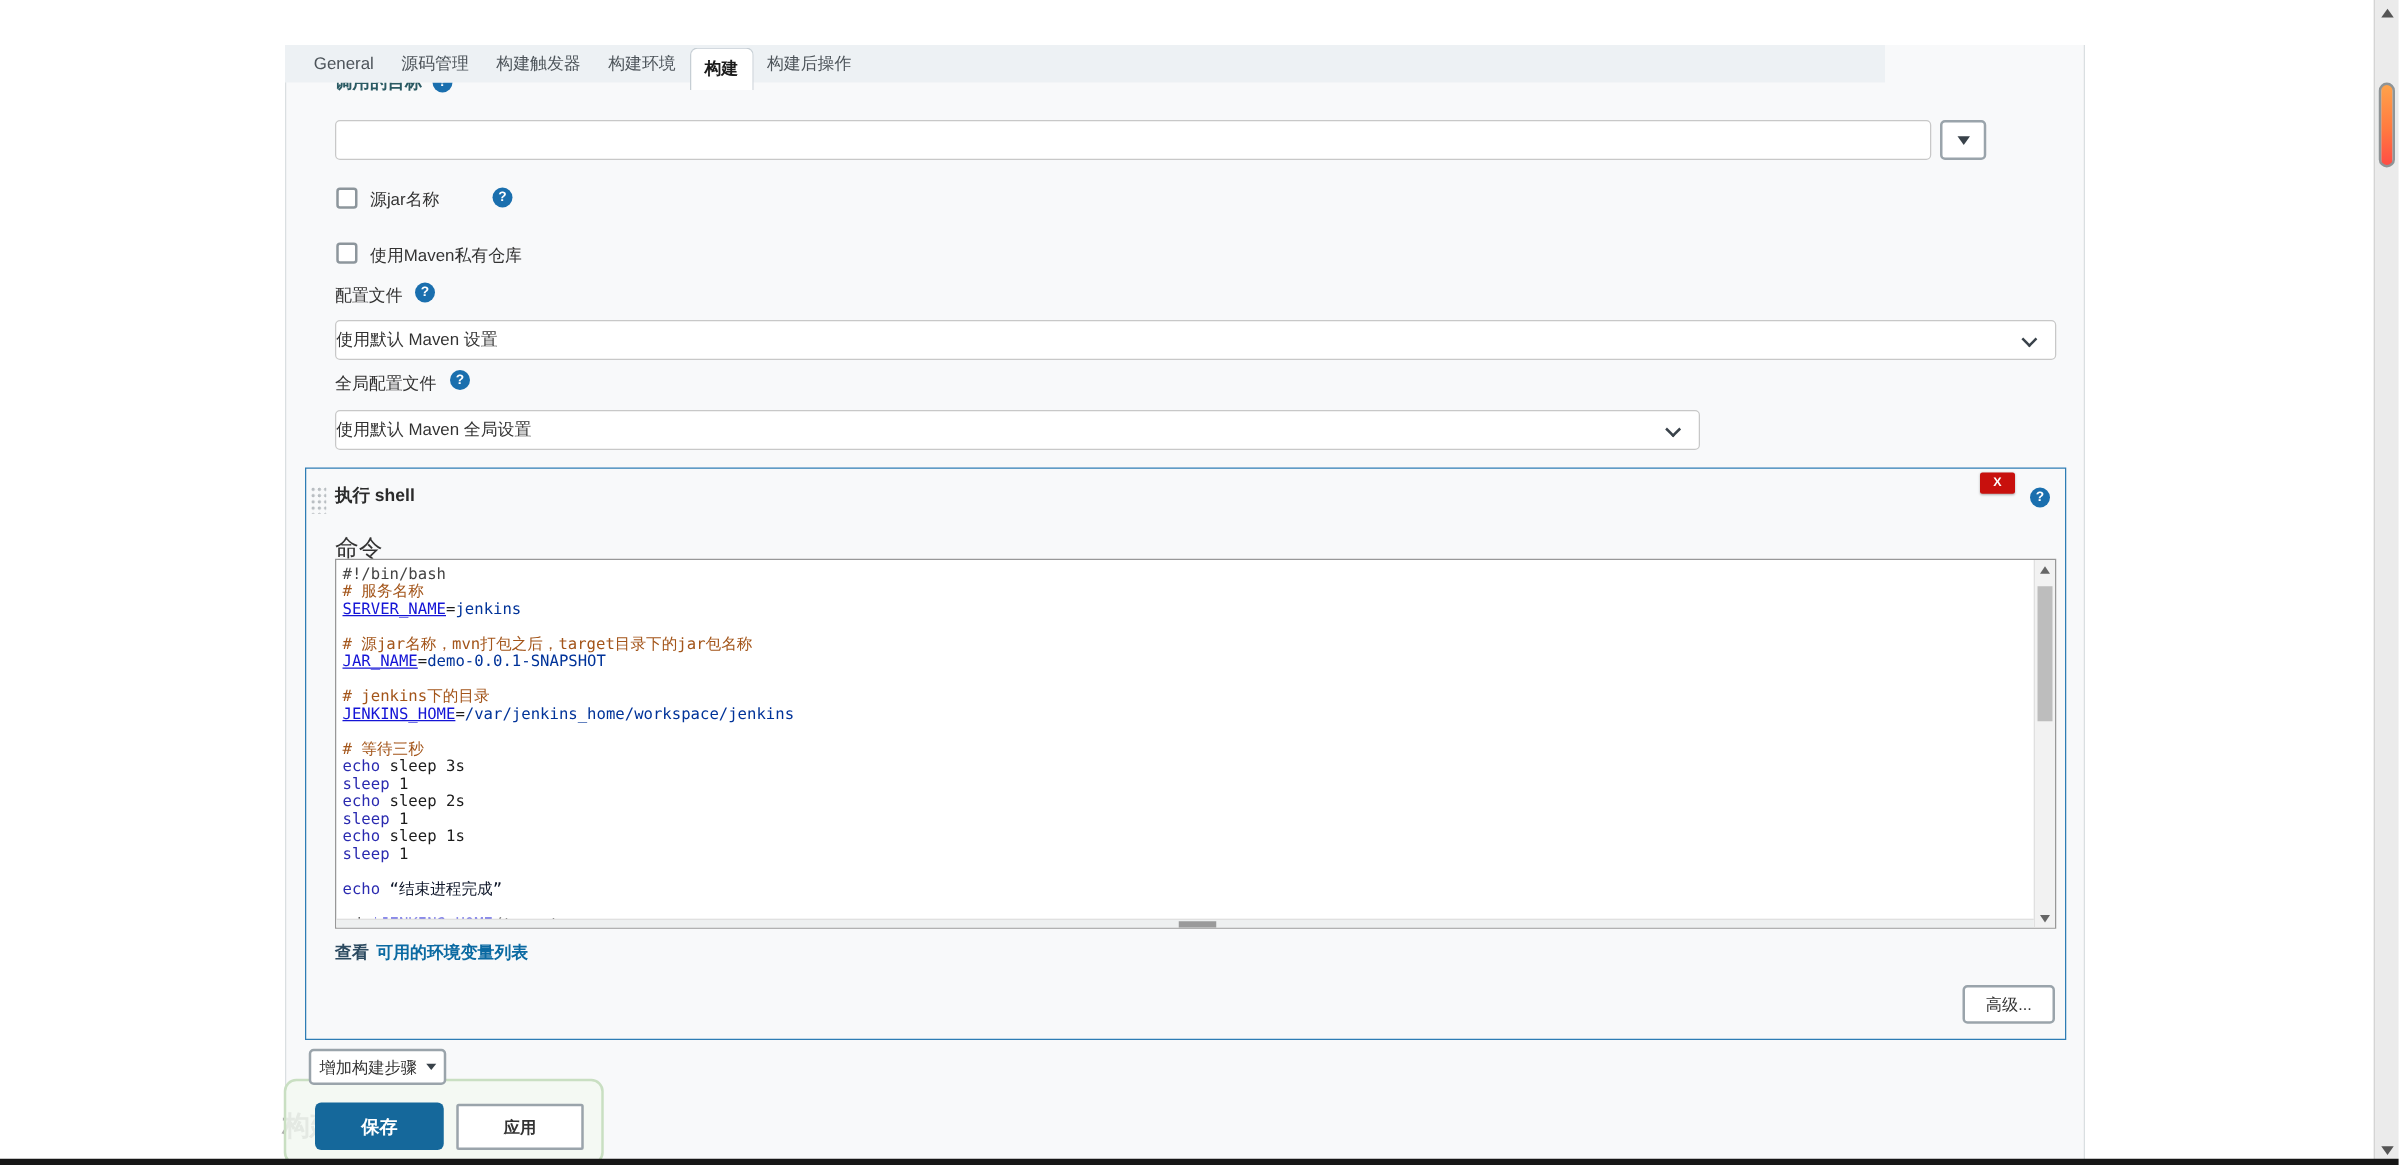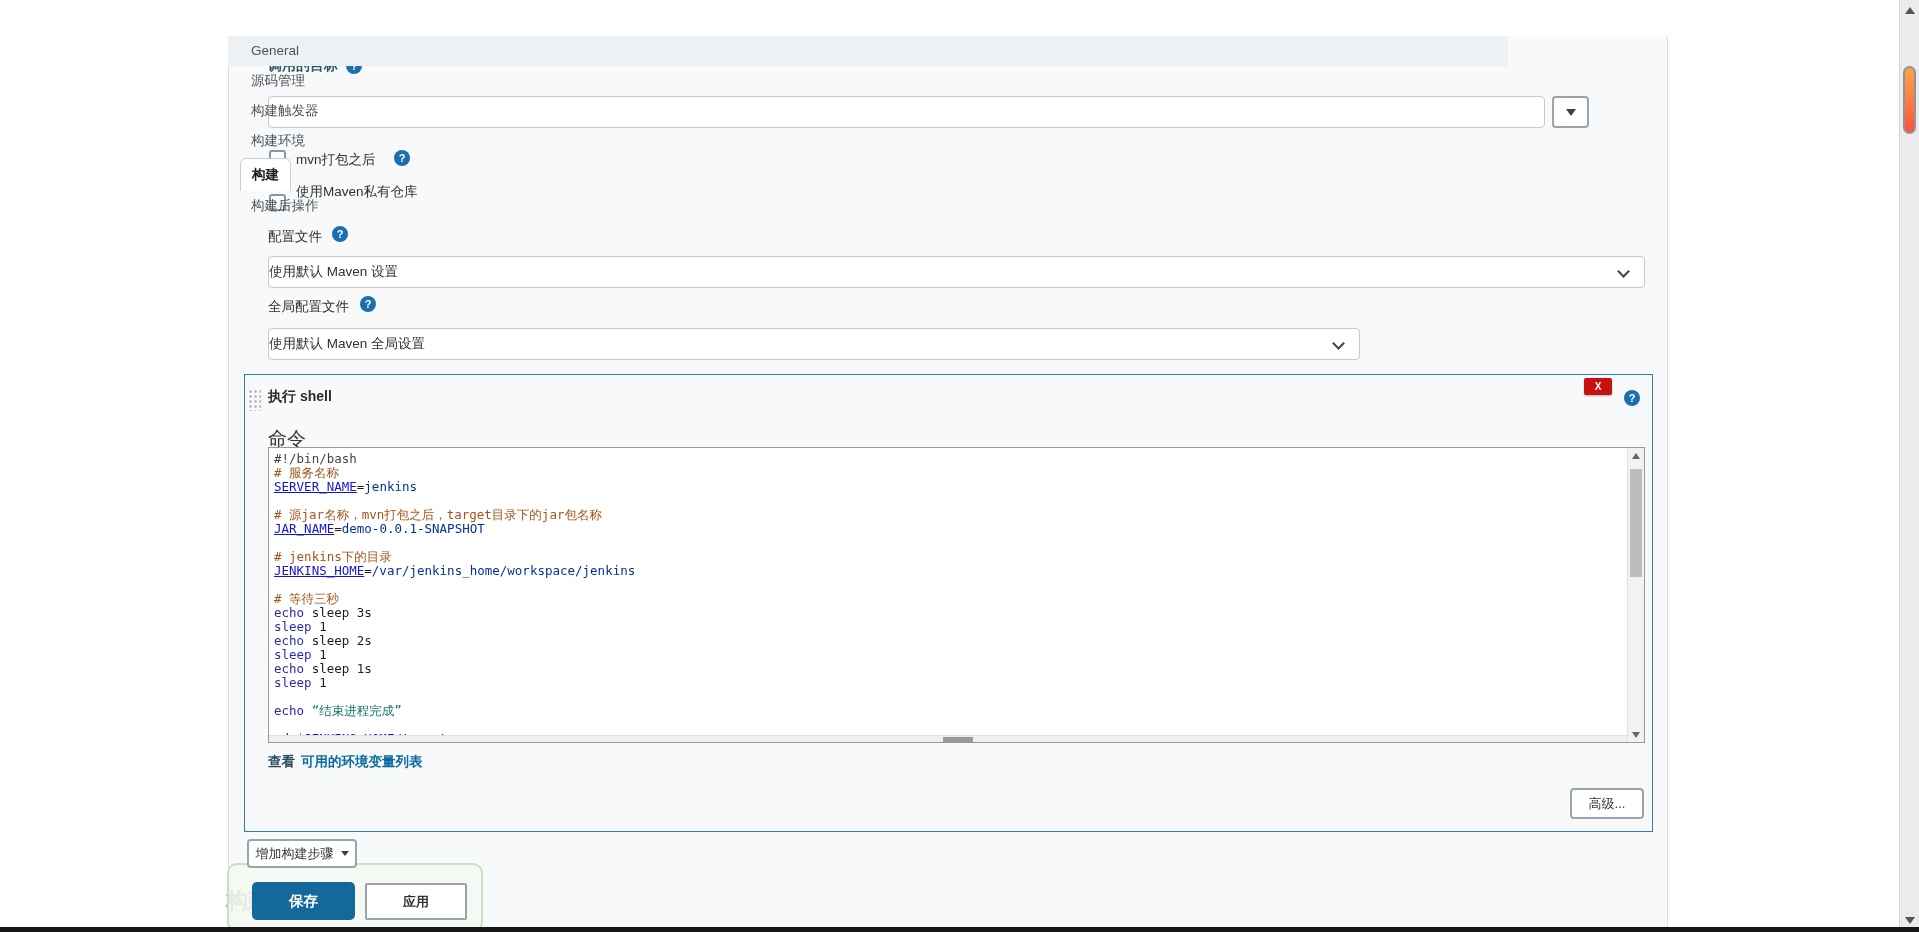--- a/index.html
+++ b/index.html
@@ -24,21 +24,21 @@
     border-top:7px solid #555; position:absolute; left:5px; top:917px; }
   #win-thumb { position:absolute; left:3px; top:66px; width:13px; height:68px; border-radius:7px;
     border:2px solid #8f9496; background:linear-gradient(180deg,#ffa24a 0%,#ff7a40 55%,#ff4d45 100%); }
 
   
   #content { left:228px; top:36px; width:1440px; height:896px; background:#f8f9fa;
     border-left:1px solid #dadfe1; border-right:1px solid #dadfe1; }
 
   
   #tab-strip { left:228px; top:36px; width:1280px; height:30px; background:#edf1f4;
-    display:flex; align-items:flex-start; padding-left:12px; z-index:6;flex-direction:column; }
+    display:flex; align-items:flex-start; padding-left:12px; z-index:6; }
   .tab { padding:0 11px; height:30px; line-height:30px; font-size:13.5px; color:#4d545a; cursor:pointer; }
   .tab.active { background:#fff; border:1px solid #c6ced4; border-bottom:none; border-radius:6px 6px 0 0;
     height:34px; line-height:32px; margin-top:2px; font-weight:bold; color:#1b1b1b; z-index:7; }
 
   
   #clipped-label-wrap { left:268px; top:66px; width:180px; height:9px; overflow:hidden; z-index:2; }
   #clipped-label-wrap .inner { position:relative; top:-9px; font-size:14px; font-weight:bold; color:#2a5a63;
     display:flex; align-items:center; gap:8px; }
 
   
@@ -71,21 +71,21 @@
   #code-area { left:268px; top:447px; width:1377px; height:296px; background:#fff; border:1px solid #989898; }
   #code-pre { position:absolute; left:0; top:0; right:17px; bottom:7px; overflow:hidden; padding:4px 0 0 5px;
     font-family:"DejaVu Sans Mono", monospace; font-size:12.5px; line-height:14px; white-space:pre; cursor:text; }
   .code-line { height:14px; }
   .tok-m { color:#444; }
   .tok-p { color:#1c1c1c; }
   .tok-c { color:#a3551a; }
   .tok-v { color:#1414d6; text-decoration:underline; }
   .tok-val { color:#003399; }
   .tok-kw { color:#2a2ab0; }
-  .tok-str { color:#0f766e;margin-top:24px; }
+  .tok-str { color:#0f172a;margin-top:24px; }
   #code-vscroll { position:absolute; right:0; top:0; width:17px; bottom:0; background:#f2f2f2; border-left:1px solid #e0e0e0; }
   #code-vthumb { position:absolute; left:2px; top:21px; width:12px; height:108px; background:#bdbdbd; }
   .mini-arrow-up { width:0; height:0; border-left:4px solid transparent; border-right:4px solid transparent;
     border-bottom:6px solid #666; position:absolute; left:4px; top:5px; }
   .mini-arrow-down { width:0; height:0; border-left:4px solid transparent; border-right:4px solid transparent;
     border-top:6px solid #666; position:absolute; left:4px; bottom:4px; }
   #code-hscroll { position:absolute; left:0; bottom:0; right:17px; height:7px; background:#eef0f0; border-top:1px solid #e0e0e0; }
   #code-hthumb { position:absolute; left:674px; top:1px; width:30px; height:5px; background:#9a9a9a; }
 
   #env-row { left:268px; top:753px; font-size:13.5px; display:flex; gap:6px; }
@@ -131,25 +131,25 @@
     <div class="tab active">构建</div>
     <div class="tab">构建后操作</div>
   </div>
 
   <input class="abs text-input" style="left: 268px; top: 96px; width: 1277px; height: 32px;" value="">
   <div class="abs combo-btn" style="left:1552px; top:96px; width:37px; height:32px;">
     <span class="tri-down"></span>
   </div>
 
   <div class="abs checkbox" style="left:269px; top:150px;"></div>
-  <span class="abs field-label" style="left:296px; top:151px;">mvn打包之后</span>
+  <span class="abs field-label" style="left:296px; top:151px;">源jar名称</span>
   <span class="abs help-icon" style="left:394px; top:150px;">?</span>
 
   <div class="abs checkbox" style="left:269px; top:194px;"></div>
-  <span class="abs field-label" style="left:296px; top:183px;">使用Maven私有仓库</span>
+  <span class="abs field-label" style="left:296px; top:196px;">使用Maven私有仓库</span>
 
   <span class="abs field-label" style="left:268px; top:228px;">配置文件</span>
   <span class="abs help-icon" style="left:332px; top:226px;">?</span>
   <div class="abs select-box" style="left:268px; top:256px; width:1377px; height:32px;">
     <span>使用默认 Maven 设置</span>
     <span class="chev"></span>
   </div>
 
   <span class="abs field-label" style="left:268px; top:298px;">全局配置文件</span>
   <span class="abs help-icon" style="left:360px; top:296px;">?</span>

